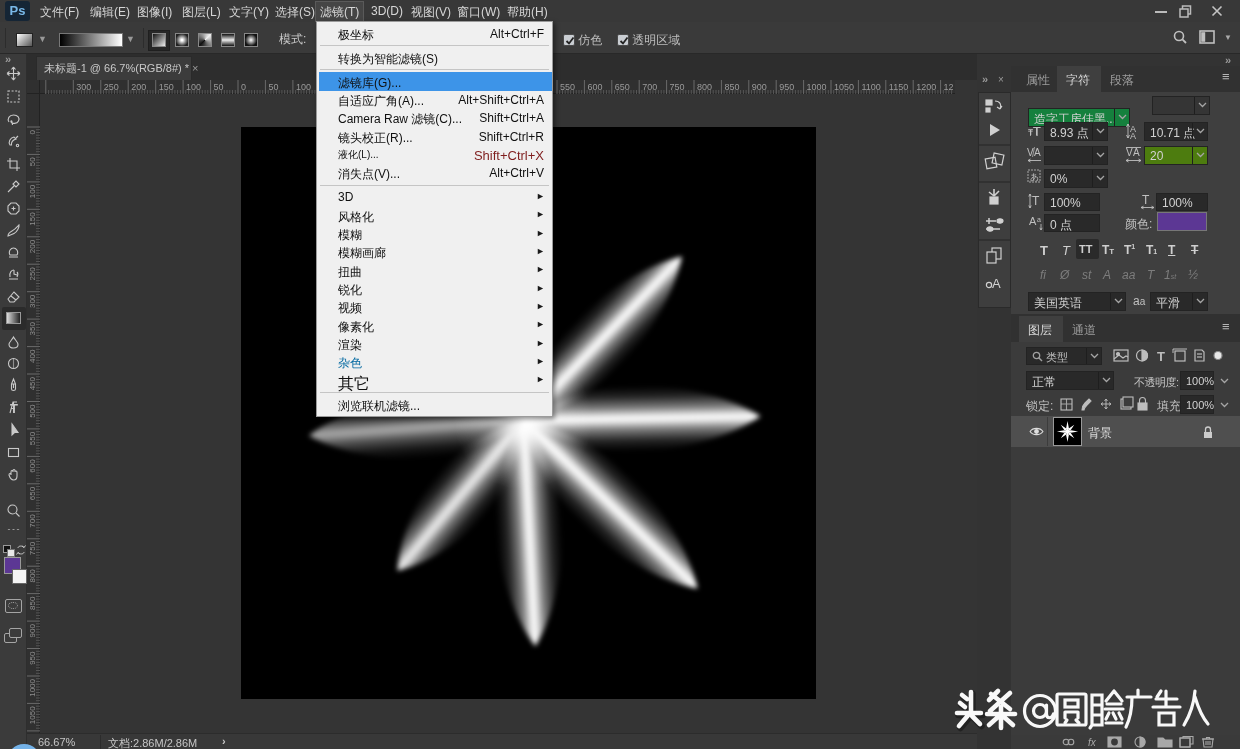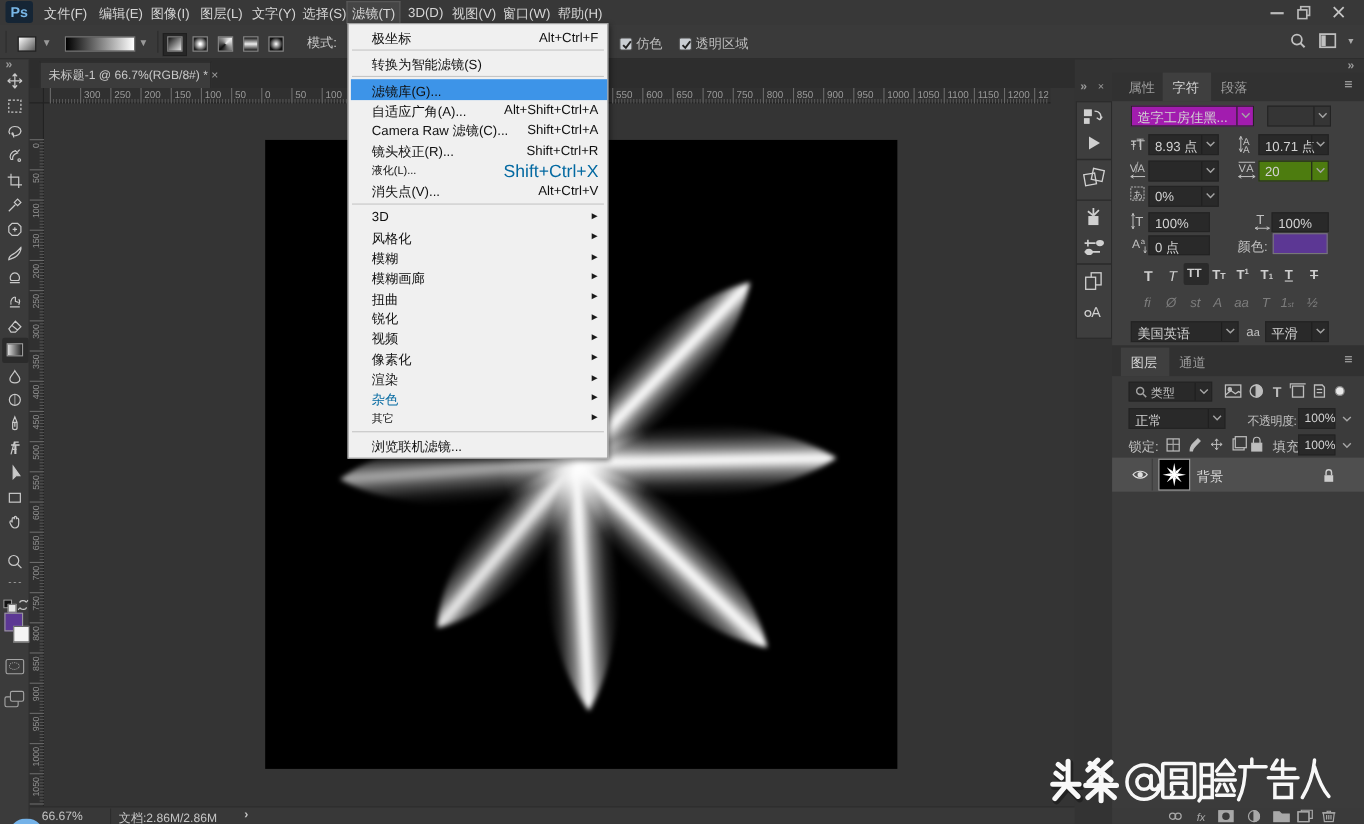--- a/index.html
+++ b/index.html
@@ -767,21 +767,21 @@
 
 <div class="abs" style="left:1011px;top:54px;width:229px;height:12px;background:#333333"></div>
 <div class="tx" style="left:1225px;top:54px;color:#999;font-size:11px;font-weight:bold">»</div>
 <div class="abs" style="left:1011px;top:66px;width:229px;height:26px;background:#313131"></div>
 <div class="abs" style="left:1057px;top:66px;width:44px;height:26px;background:#3f3f3f"></div>
 <div class="tx" style="left:1026px;top:72px;font-size:12px;color:#9d9d9d">属性</div>
 <div class="tx" style="left:1066px;top:72px;font-size:12px;color:#d8d8d8">字符</div>
 <div class="tx" style="left:1110px;top:72px;font-size:12px;color:#9d9d9d">段落</div>
 <div class="tx" style="left:1222px;top:69px;color:#b5b5b5;font-size:13px;font-weight:bold">≡</div>
 <div class="abs" style="left:1011px;top:92px;width:229px;height:222px;background:#3f3f3f"></div>
-<div class="abs" style="left:1028px;top:96px;width:112px;height:19px;background:#a21caf;border:1px solid #232323">
+<div class="abs" style="left:1028px;top:108px;width:102px;height:19px;background:#15803d;border:1px solid #232323">
     <span style="position:absolute;left:5px;top:2px;font-size:12px;color:#d2d2d2;white-space:nowrap">造字工房佳黑...</span>
     <span style="position:absolute;right:0;top:0;width:15px;height:17px;border-left:1px solid #1e1e1e">
       <svg width="9" height="6" viewBox="0 0 9 6" style="position:absolute;left:3px;top:5px">
         <path d="M1 1 L4.5 4.5 L8 1" fill="none" stroke="#a5a5a5" stroke-width="1.3"></path>
       </svg>
     </span>
   </div>
 <div class="abs" style="left:1152px;top:96px;width:58px;height:19px;background:#353535;border:1px solid #232323">
     <span style="position:absolute;right:0;top:0;width:15px;height:17px;border-left:1px solid #1e1e1e">
       <svg width="9" height="6" viewBox="0 0 9 6" style="position:absolute;left:3px;top:5px">
@@ -1055,21 +1055,21 @@
     <div style="position:absolute;left:3px;top:46.9px;width:229px;height:1px;background:#c5c5c5"></div>
     <div style="position:absolute;left:2px;top:50.2px;width:233px;height:18.4px;background:#3d94e8"></div>
     <div style="position:absolute;left:21px;top:52.6px;font-size:12px;color:#101010;white-space:nowrap">滤镜库(G)...</div>
     <div style="position:absolute;left:21px;top:71.0px;font-size:12px;color:#101010;white-space:nowrap">自适应广角(A)...</div>
     <div style="position:absolute;right:8px;top:71.0px;font-size:12px;color:#101010;white-space:nowrap">Alt+Shift+Ctrl+A</div>
     <div style="position:absolute;left:21px;top:89.3px;font-size:12px;color:#101010;white-space:nowrap">Camera Raw 滤镜(C)...</div>
     <div style="position:absolute;right:8px;top:89.3px;font-size:12px;color:#101010;white-space:nowrap">Shift+Ctrl+A</div>
     <div style="position:absolute;left:21px;top:107.7px;font-size:12px;color:#101010;white-space:nowrap">镜头校正(R)...</div>
     <div style="position:absolute;right:8px;top:107.7px;font-size:12px;color:#101010;white-space:nowrap">Shift+Ctrl+R</div>
     <div style="position:absolute;left:21px;top:126.0px;font-size:10px;color:#101010;white-space:nowrap">液化(L)...</div>
-    <div style="position:absolute;right:8px;top:126.0px;font-size:16px;color:#0369a1;white-space:nowrap">Shift+Ctrl+X</div>
+    <div style="position:absolute;right:8px;top:126.0px;font-size:13px;color:#7f1d1d;white-space:nowrap">Shift+Ctrl+X</div>
     <div style="position:absolute;left:21px;top:144.3px;font-size:12px;color:#101010;white-space:nowrap">消失点(V)...</div>
     <div style="position:absolute;right:8px;top:144.3px;font-size:12px;color:#101010;white-space:nowrap">Alt+Ctrl+V</div>
     <div style="position:absolute;left:3px;top:162.5px;width:229px;height:1px;background:#c5c5c5"></div>
     <div style="position:absolute;left:21px;top:168.2px;font-size:12px;color:#101010;white-space:nowrap">3D</div>
     <div style="position:absolute;right:7px;top:168.8px;font-size:9px;color:#1a1a1a">►</div>
     <div style="position:absolute;left:21px;top:186.5px;font-size:12px;color:#101010;white-space:nowrap">风格化</div>
     <div style="position:absolute;right:7px;top:187.1px;font-size:9px;color:#1a1a1a">►</div>
     <div style="position:absolute;left:21px;top:204.9px;font-size:12px;color:#101010;white-space:nowrap">模糊</div>
     <div style="position:absolute;right:7px;top:205.5px;font-size:9px;color:#1a1a1a">►</div>
     <div style="position:absolute;left:21px;top:223.2px;font-size:12px;color:#101010;white-space:nowrap">模糊画廊</div>
@@ -1079,21 +1079,21 @@
     <div style="position:absolute;left:21px;top:259.9px;font-size:12px;color:#101010;white-space:nowrap">锐化</div>
     <div style="position:absolute;right:7px;top:260.5px;font-size:9px;color:#1a1a1a">►</div>
     <div style="position:absolute;left:21px;top:278.3px;font-size:12px;color:#101010;white-space:nowrap">视频</div>
     <div style="position:absolute;right:7px;top:278.9px;font-size:9px;color:#1a1a1a">►</div>
     <div style="position:absolute;left:21px;top:296.6px;font-size:12px;color:#101010;white-space:nowrap">像素化</div>
     <div style="position:absolute;right:7px;top:297.2px;font-size:9px;color:#1a1a1a">►</div>
     <div style="position:absolute;left:21px;top:315.0px;font-size:12px;color:#101010;white-space:nowrap">渲染</div>
     <div style="position:absolute;right:7px;top:315.6px;font-size:9px;color:#1a1a1a">►</div>
     <div style="position:absolute;left:21px;top:333.4px;font-size:12px;color:#0369a1;white-space:nowrap">杂色</div>
     <div style="position:absolute;right:7px;top:334.0px;font-size:9px;color:#1a1a1a">►</div>
-    <div style="position:absolute;left:21px;top:351.7px;font-size:10px;color:#101010;white-space:nowrap">其它</div>
+    <div style="position:absolute;left:21px;top:351.7px;font-size:16px;color:#101010;white-space:nowrap">其它</div>
     <div style="position:absolute;right:7px;top:352.3px;font-size:9px;color:#1a1a1a">►</div>
     <div style="position:absolute;left:3px;top:369.9px;width:229px;height:1px;background:#c5c5c5"></div>
     <div style="position:absolute;left:21px;top:375.6px;font-size:12px;color:#101010;white-space:nowrap">浏览联机滤镜...</div>
   </div>
 <svg class="abs" style="left:954px;top:687px;z-index:20" width="268" height="46" viewBox="0 0 268 46">
 <g fill="none" stroke="#141414" stroke-width="6.5" stroke-linecap="round" opacity="0.55" transform="translate(1.5,2)">
 <path d="M8 8 L13 12 M6 16 L11 20 M3 26 L27 26 M17 5 L17 24 M16 26 L5 39 M18 29 L26 37"></path>
 </g>
 <g fill="none" stroke="#f8f8f8" stroke-linecap="round">
 <g stroke-width="4.6">

